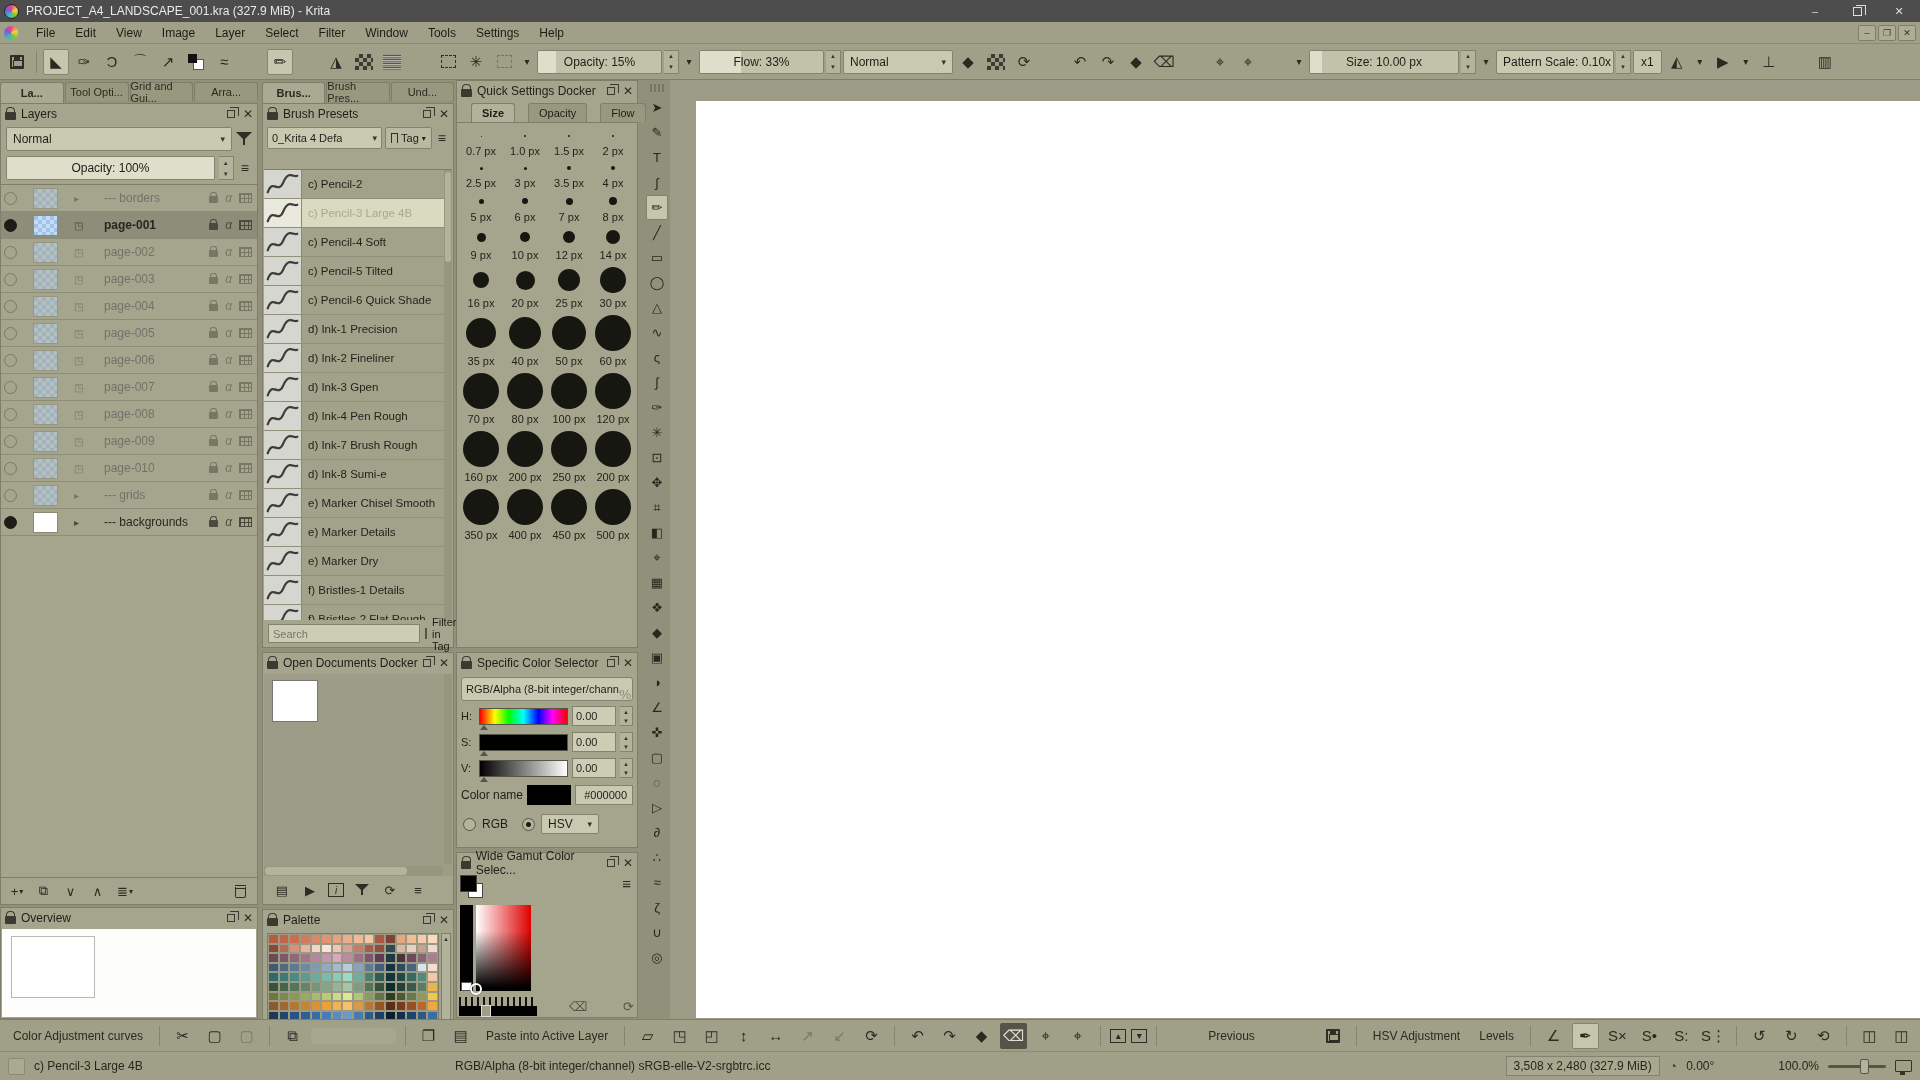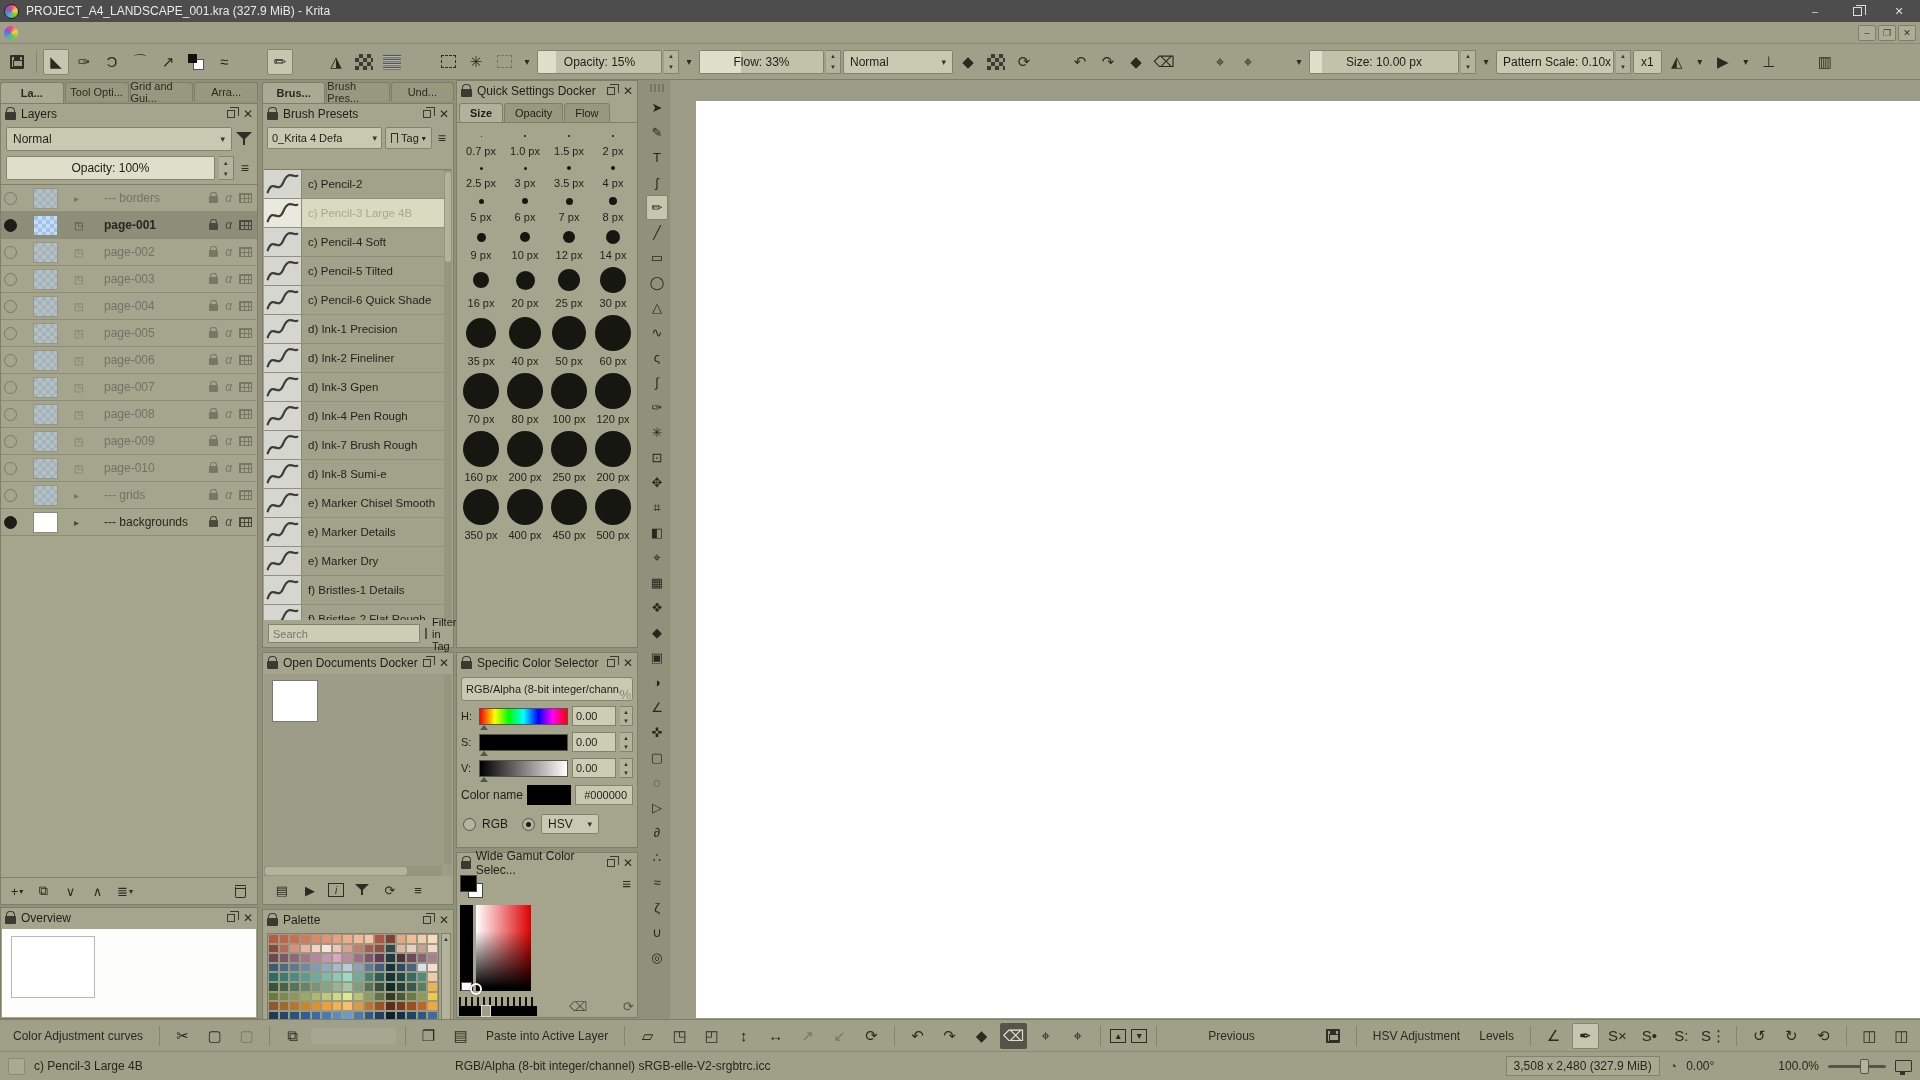--- a/index.html
+++ b/index.html
@@ -164,21 +164,21 @@
   .pal-vscroll::after { content:"▼"; position:absolute; bottom:2px; left:0; right:0; }
   .pal-hscroll { position:absolute; left:4px; top:121px; width:178px; height:11px; background:#b3b39b; border:1px solid #7e7e69; display:flex; align-items:center; justify-content:space-between; font-size:6px; color:#333; padding:0 2px; }
   .pal-combo { position:absolute; left:4px; top:136px; width:178px; height:25px; }
   .pal-combo .combo { height:25px; }
   .pal-swatch { width:22px; height:17px; background:#a2523c; border:1px solid #70706a; }
   .pal-name { position:absolute; left:4px; top:164px; font-size:12px; color:#23231d; }
 
   
   .qsd { position:absolute; left:0; top:0; width:182px; height:568px; }
   .qsd-tabs { display:flex; gap:1px; padding:2px 2px 0; border-bottom:1px solid #7e7e69; }
-  .qtab { padding:3px 10px; background:#98987f; border:1px solid #7e7e69; border-bottom:none; border-radius:3px 3px 0 0; font-size:11px; }
+  .qtab { padding:3px 10px; background:#98987f; border:1px solid #7e7e69; border-bottom:none; border-radius:3px 3px 0 0; font-size:11px;margin-left:12px; }
   .qtab.active { background:#b2b29a; font-weight:bold; }
   .qgrid { display:grid; grid-template-columns:repeat(4,1fr); padding:6px 2px; }
   .qcell { display:flex; flex-direction:column; align-items:center; justify-content:flex-end; padding-bottom:2px; }
   .qdotwrap { display:flex; align-items:center; justify-content:center; width:100%; }
   .qdot { background:#171712; border-radius:50%; }
   .qlabel { font-size:11px; color:#23231d; height:16px; display:flex; align-items:center; }
 
   
   .scs { position:absolute; left:0; top:572px; width:182px; height:196px; }
   .scs-model { margin:4px 4px 2px; height:24px; background:#c9c9b2; border:1px solid #83836d; border-radius:3px; display:flex; align-items:center; padding:0 4px; font-size:11px; white-space:nowrap; overflow:hidden; }
@@ -263,20 +263,33 @@
       <span class="win-btn">–</span>
       <span class="win-btn">
           <span class="restore-glyph"></span>
         </span>
       <span class="win-btn close">✕</span>
     </span>
   </div>
 
   <div class="menubar">
     <span class="menu-logo"></span>
+    <span style="display:flex;">
+      <span class="menu-item">File</span>
+        <span class="menu-item">Edit</span>
+        <span class="menu-item">View</span>
+        <span class="menu-item">Image</span>
+        <span class="menu-item">Layer</span>
+        <span class="menu-item">Select</span>
+        <span class="menu-item">Filter</span>
+        <span class="menu-item">Window</span>
+        <span class="menu-item">Tools</span>
+        <span class="menu-item">Settings</span>
+        <span class="menu-item">Help</span>
+    </span>
     <span class="mdi-controls">
       <span class="mdi-btn">–</span>
       <span class="mdi-btn">❐</span>
       <span class="mdi-btn">✕</span>
     </span>
   </div>
 
   <div class="toolbar">
     <span class="tbtn">
         <span class="i-floppy"></span>

